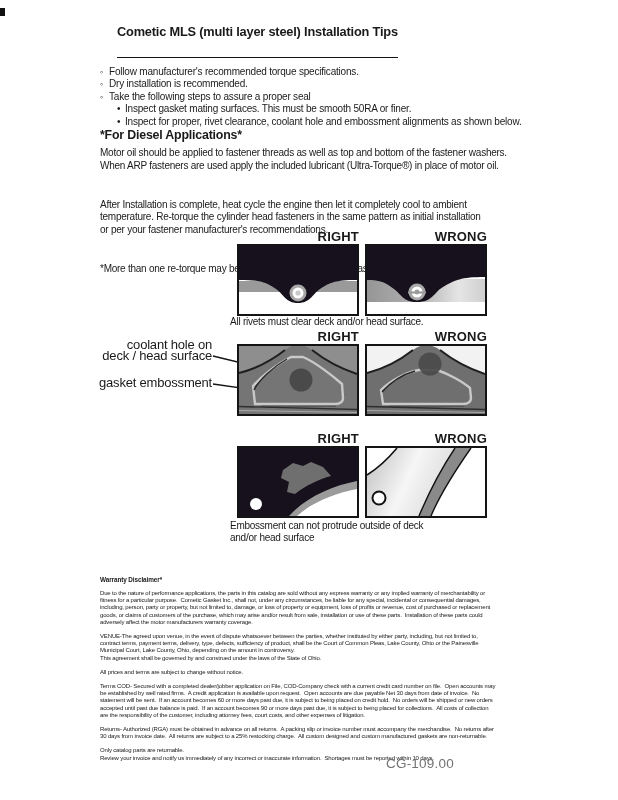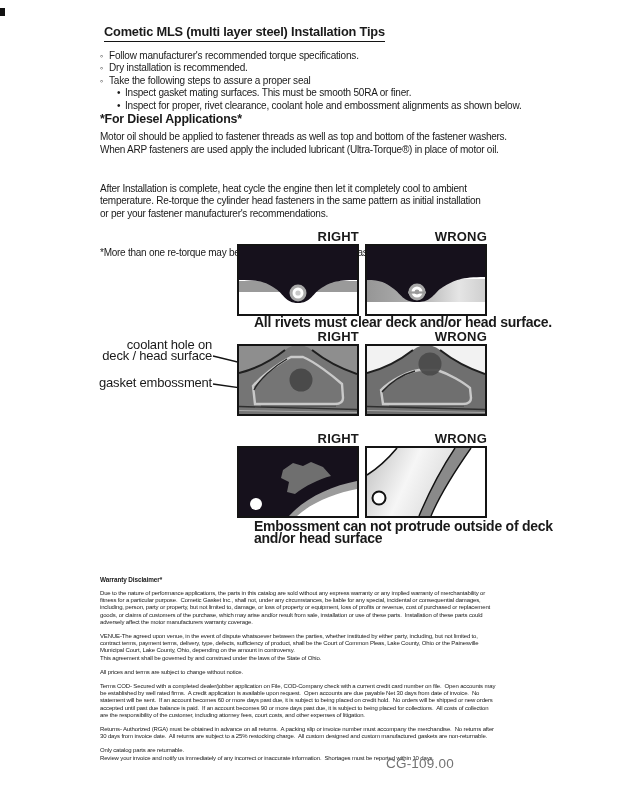--- a/index.html
+++ b/index.html
@@ -1,32 +1,32 @@
 <!DOCTYPE html>
 <html><head>
 <meta charset="utf-8">
 <style>
   html,body{margin:0;padding:0;background:#ffffff;}
   body{font-family:"Liberation Sans","DejaVu Sans",sans-serif;color:#1a1a1a;}
   .page{position:relative;width:618px;height:800px;background:#fff;overflow:hidden;}
   .scan-mark{position:absolute;left:0;top:8px;width:5px;height:8px;background:#111;}
   .top{position:absolute;left:100px;top:22px;width:440px;}
   .title{display:inline-block;font-size:12.8px;font-weight:bold;letter-spacing:-0.2px;
-         border-bottom:1.6px solid #141414;padding-bottom:2px;margin:0 0 8px 4px;}
+         border-bottom:1.6px solid #141414;padding-bottom:18px;margin:0 0 8px 17px;}
   .b-row{display:flex;font-size:10px;line-height:12.4px;letter-spacing:-0.2px;}
   .b-mark{width:9px;flex:0 0 9px;font-size:9px;}
   .b-sub{padding-left:17px;}
   .b-sub .b-mark{width:8px;flex:0 0 8px;font-size:10px;}
   .h2{font-size:12.4px;font-weight:bold;margin-top:0;letter-spacing:-0.2px;}
   .para{font-size:10px;line-height:12.8px;letter-spacing:-0.25px;white-space:pre-wrap;margin-top:5px;}
   .para.gap{margin-top:26px;}
   .rw-head{position:absolute;width:122px;text-align:right;font-size:13px;font-weight:bold;letter-spacing:0.2px;}
   .dg-box{position:absolute;width:118px;height:68px;border:2px solid #141414;background:#fff;}
   .dg-box svg{display:block;}
-  .caption{position:absolute;left:254px;font-size:14px;line-height:12.2px;letter-spacing:-0.25px;white-space:pre-wrap;font-weight:bold;}
+  .caption{position:absolute;left:230px;font-size:10px;line-height:12.2px;letter-spacing:-0.25px;white-space:pre-wrap;}
   .callout{position:absolute;text-align:right;font-size:13px;line-height:11px;letter-spacing:-0.2px;}
   .leader{position:absolute;left:205px;top:345px;}
   .disclaimer{position:absolute;left:100px;top:576px;width:434px;}
   .disc-h{font-size:6.4px;font-weight:bold;letter-spacing:-0.1px;}
   .disc-p{font-size:6px;line-height:7.2px;letter-spacing:-0.15px;white-space:pre-wrap;margin-top:7px;}
   .disc-p.tight{margin-top:0;}
   .footer-code{position:absolute;left:386px;top:756px;font-size:13.5px;letter-spacing:0.2px;color:#737373;}
 </style>
 </head>
 <body>

